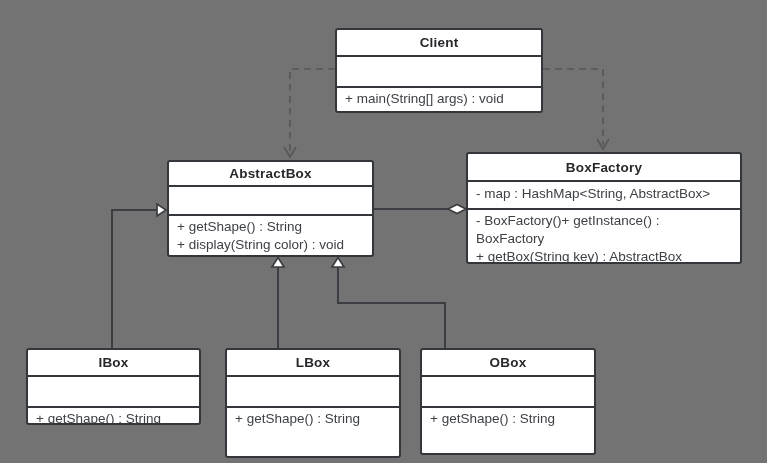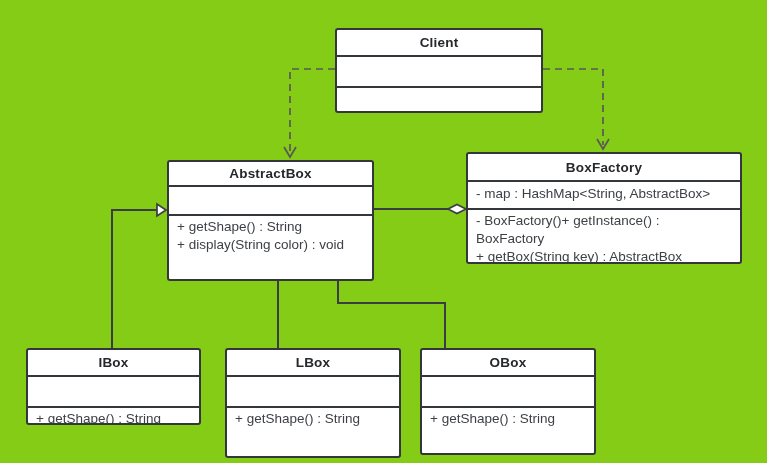--- a/index.html
+++ b/index.html
@@ -1,20 +1,20 @@
 <!DOCTYPE html>
 <html><head>
 <meta charset="utf-8">
 <style>
   html, body { margin: 0; padding: 0; background: #000; }
   .stage {
     position: relative;
     width: 767px;
     height: 463px;
-    background: #84cc16;
+    background: #737373;
     overflow: hidden;
     font-family: "Liberation Sans", sans-serif;
   }
   .edges-layer {
     position: absolute;
     left: 0; top: 0;
     width: 767px; height: 463px;
   }
   .uml-class {
     position: absolute;
@@ -76,23 +76,26 @@
     <path d="M278,348 V267" fill="none" stroke="#3a3d41" stroke-width="2"></path>
     <polygon points="272,267 284,267 278,257.5" fill="#ffffff" stroke="#3a3d41" stroke-width="1.7"></polygon>
 
     <path d="M445,348 V303 H338 V267" fill="none" stroke="#3a3d41" stroke-width="2"></path>
     <polygon points="332,267 344,267 338,257.5" fill="#ffffff" stroke="#3a3d41" stroke-width="1.7"></polygon>
   </svg>
 
   <div class="uml-class" style="left:335px; top:28px; width:208px; height:85px;">
     <div class="uml-title" style="flex-basis:25px;">Client</div>
     <div class="uml-attrs" style="flex-basis:26px;"></div>
+    <div class="uml-methods">
+      <div class="member">+ main(String[] args) : void</div>
+    </div>
   </div>
 
-  <div class="uml-class" style="left:167px; top:160px; width:207px; height:121px;">
+  <div class="uml-class" style="left:167px; top:160px; width:207px; height:97px;">
     <div class="uml-title" style="flex-basis:23px;">AbstractBox</div>
     <div class="uml-attrs" style="flex-basis:24px;"></div>
     <div class="uml-methods">
       <div class="member">+ getShape() : String</div>
       <div class="member">+ display(String color) : void</div>
     </div>
   </div>
 
   <div class="uml-class" style="left:466px; top:152px; width:276px; height:112px;">
     <div class="uml-title" style="flex-basis:26px;">BoxFactory</div>

